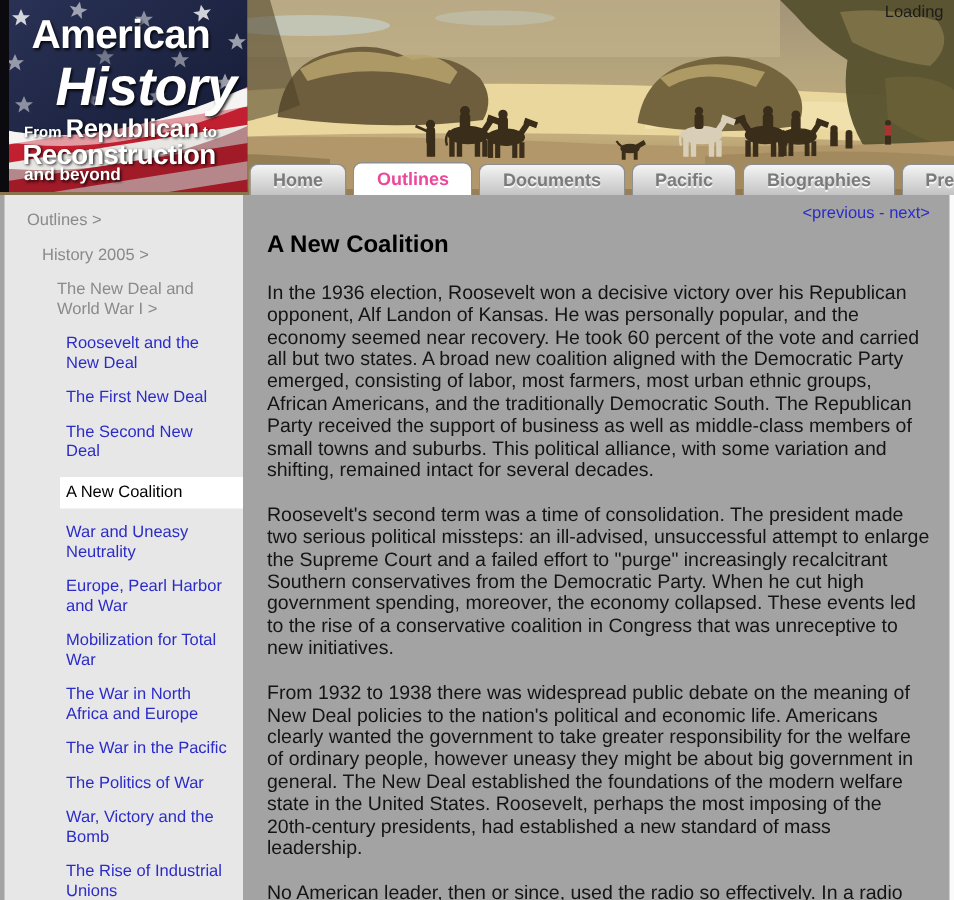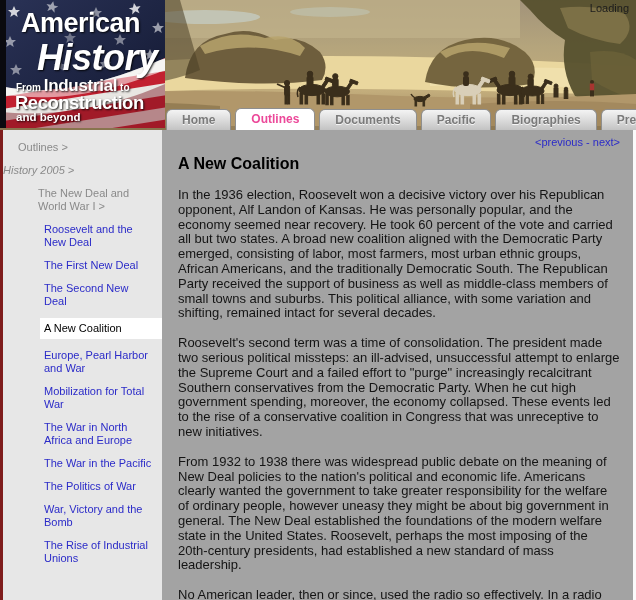--- a/index.html
+++ b/index.html
@@ -38,26 +38,26 @@
     border-radius:6px 6px 0 0;
     text-shadow:0 1px 0 rgba(255,255,255,.8);
     cursor:pointer; white-space:nowrap;
   }
   .tab.active { background:#fff; color:#ec4899; height:22px; line-height:21px; text-shadow:none; }
 
   
   .content-row { position:absolute; top:130px; left:0; width:631px; height:470px;
                  display:flex; background:#fff; border-right:1px solid #bcbcbc; }
   .sidebar { width:162px; flex-shrink:0; background:#e7e7e7;
-             border-left:3px solid #7f1d1d; padding-top:11px; }
+             border-left:3px solid #a3a3a3; padding-top:11px; }
   .sb-item { font-size:11px; line-height:13px; margin-bottom:10px; }
   .sb-item.crumb  { color:#8a8a8a; }
   .sb-item.link   { color:#2b2bc8; cursor:pointer; }
   .sb-item.ind0 { padding-left:15px; padding-right:8px; }
-  .sb-item.ind1 { padding-right:8px;font-style:italic; }
+  .sb-item.ind1 { padding-left:25px; padding-right:8px; }
   .sb-item.ind2 { padding-left:35px; padding-right:8px; }
   .sb-item.ind3 { padding-left:41px; padding-right:8px; }
   .sb-item.active { background:#fff; color:#000; margin-left:37px; padding:4px 4px 4px 4px; }
 
   .main { flex:1; padding:4px 13px 0 16px; background:#a3a3a3; }
   .prevnext { text-align:right; font-size:11px; margin:2px 0 0; color:#2b2bc8; }
   .prevnext a { color:#2b2bc8; text-decoration:none; cursor:pointer; }
   .page-title { font-size:16px; font-weight:bold; color:#000; margin:7px 0 0; }
   .para { font-size:13px; line-height:14.8px; color:#141414; margin:15px 0 0; width:442px; }
 </style>
@@ -217,21 +217,21 @@
 
         <path d="M0,86 C45,96 95,88 165,58 L165,128 L0,128 Z" fill="url(#stripes)"></path>
         <path d="M0,86 C45,96 95,88 165,58 L165,70 C100,96 50,102 0,94 Z" fill="#ffffff" opacity="0.55"></path>
         <path d="M0,112 C60,118 120,104 165,84 L165,128 L0,128 Z" fill="#7a1420" opacity="0.45"></path>
 
         <rect x="0" y="0" width="6" height="128" fill="#0a0a0f"></rect>
       </svg>
       <div class="logo-text">
         <div class="lg-line1">American</div>
         <div class="lg-line2">History</div>
-        <div class="lg-tag1"><span>From</span> <span class="big">Industrial</span> <span>to</span></div>
+        <div class="lg-tag1"><span>From</span> <span class="big">Republican</span> <span>to</span></div>
         <div class="lg-tag2">Reconstruction</div>
         <div class="lg-tag3">and beyond</div>
       </div>
     </div>
 
     <div class="tabbar">
         <div class="tab">Home</div>
         <div class="tab active">Outlines</div>
         <div class="tab">Documents</div>
         <div class="tab">Pacific</div>
@@ -243,20 +243,21 @@
   <div class="content-row">
 
     <div class="sidebar">
         <div class="sb-item ind0 crumb">Outlines &gt;</div>
         <div class="sb-item ind1 crumb">History 2005 &gt;</div>
         <div class="sb-item ind2 crumb">The New Deal and World War I &gt;</div>
         <div class="sb-item ind3 link">Roosevelt and the New Deal</div>
         <div class="sb-item ind3 link">The First New Deal</div>
         <div class="sb-item ind3 link">The Second New Deal</div>
         <div class="sb-item ind3 active">A New Coalition</div>
+        <div class="sb-item ind3 link">War and Uneasy Neutrality</div>
         <div class="sb-item ind3 link">Europe, Pearl Harbor and War</div>
         <div class="sb-item ind3 link">Mobilization for Total War</div>
         <div class="sb-item ind3 link">The War in North Africa and Europe</div>
         <div class="sb-item ind3 link">The War in the Pacific</div>
         <div class="sb-item ind3 link">The Politics of War</div>
         <div class="sb-item ind3 link">War, Victory and the Bomb</div>
         <div class="sb-item ind3 link">The Rise of Industrial Unions</div>
       </div>
 
     <div class="main">

